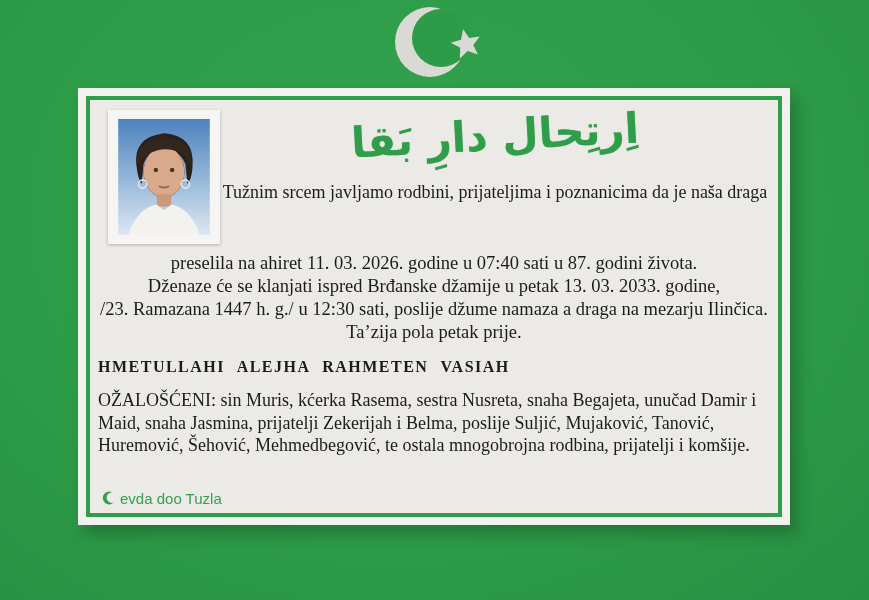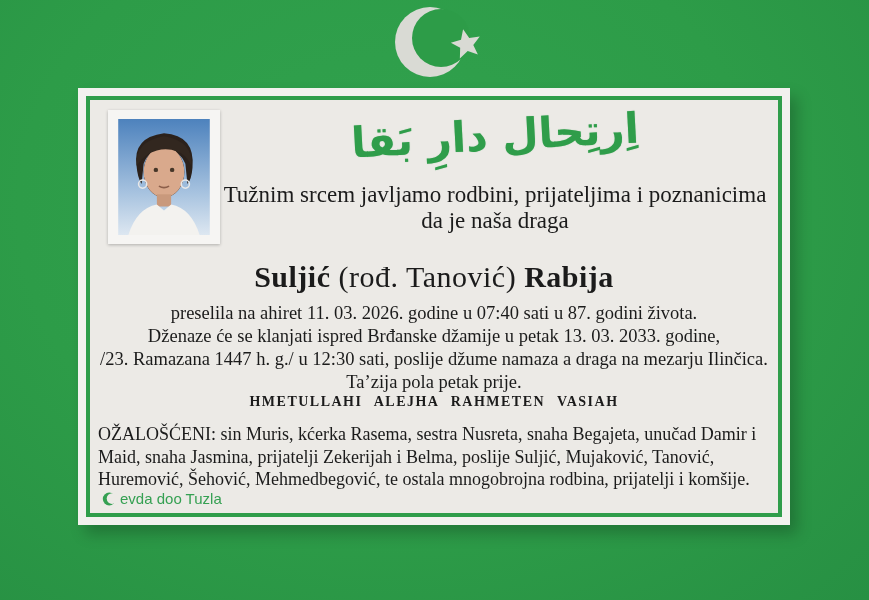--- a/index.html
+++ b/index.html
@@ -25,32 +25,32 @@
     box-shadow:0 1px 3px rgba(0,0,0,0.25);box-sizing:border-box;padding:9px 10px;
     flex:0 0 auto;
   }
   .photo{width:100%;height:100%;display:block;}
   .top-right{flex:1;text-align:center;padding-top:4px;}
   .calligraphy{
     font-family:"DejaVu Sans",sans-serif;font-weight:bold;font-size:42px;line-height:64px;
     color:#2f9d4a;transform:rotate(-3deg);direction:rtl;
     text-shadow:0 0 1px rgba(47,157,74,0.4);
   }
-  .intro{font-size:23px;margin-top:14px;}
+  .intro{font-size:18px;margin-top:14px;}
   .name{text-align:center;font-size:30px;margin-top:16px;letter-spacing:0.5px;}
   .name .b{font-weight:bold;}
   .details{text-align:center;font-size:18.5px;line-height:23px;margin-top:8px;}
   .b{font-weight:normal;}
   .prayer{
-    text-align:center;font-weight:bold;font-size:14px;letter-spacing:1.5px;
-    word-spacing:7px;
+    text-align:left;font-weight:bold;font-size:16px;letter-spacing:1.5px;
+    word-spacing:7px;margin-top:14px;
   }
   .mourners{text-align:left;font-size:18px;line-height:22.5px;margin-top:13px;}
   .publisher{
-    position:absolute;left:12px;bottom:6px;display:flex;align-items:flex-end;gap:2px;
+    position:absolute;left:12px;bottom:6px;display:flex;align-items:flex-start;gap:2px;
     font-family:"Liberation Sans","DejaVu Sans",sans-serif;font-size:15px;color:#35a052;
   }
   .publisher svg{display:block;}
 </style>
 </head>
 <body>
 
 <div class="page">
 
   <svg class="top-crescent" viewBox="0 0 120 82">
@@ -85,23 +85,20 @@
             <rect x="38" y="74" width="14" height="12" fill="#c9997c"></rect>
             <path d="M10,114 Q18,88 38,84 L45,90 L52,84 Q72,88 80,114 Z" fill="#f3f2ef"></path>
           </svg>
         </div>
         <div class="top-right">
           <div class="calligraphy">اِرتِحال دارِ بَقا</div>
           <div class="intro">Tužnim srcem javljamo rodbini, prijateljima i poznanicima da je naša draga</div>
         </div>
       </div>
 
-      <div class="name">
-          <div><span class="b">Suljić</span><span> (rođ. Tanović) </span><span class="b">Rabija</span></div>
-        </div>
 
       <div class="details">
           <div><span>preselila na ahiret </span><span class="b">11. 03. 2026</span><span>. godine u 07:40 sati u 87. godini života.</span></div>
           <div><span>Dženaze će se klanjati ispred </span><span class="b">Brđanske džamije u petak 13. 03. 2033. godine,</span></div>
           <div><span>/23. Ramazana 1447 h. g./ </span><span class="b">u 12:30 sati, poslije džume namaza</span><span> a draga na mezarju </span><span class="b">Ilinčica.</span></div>
           <div><span class="b">Ta’zija pola petak prije.</span></div>
         </div>
 
       <div class="prayer">HMETULLAHI ALEJHA RAHMETEN VASIAH</div>
 

